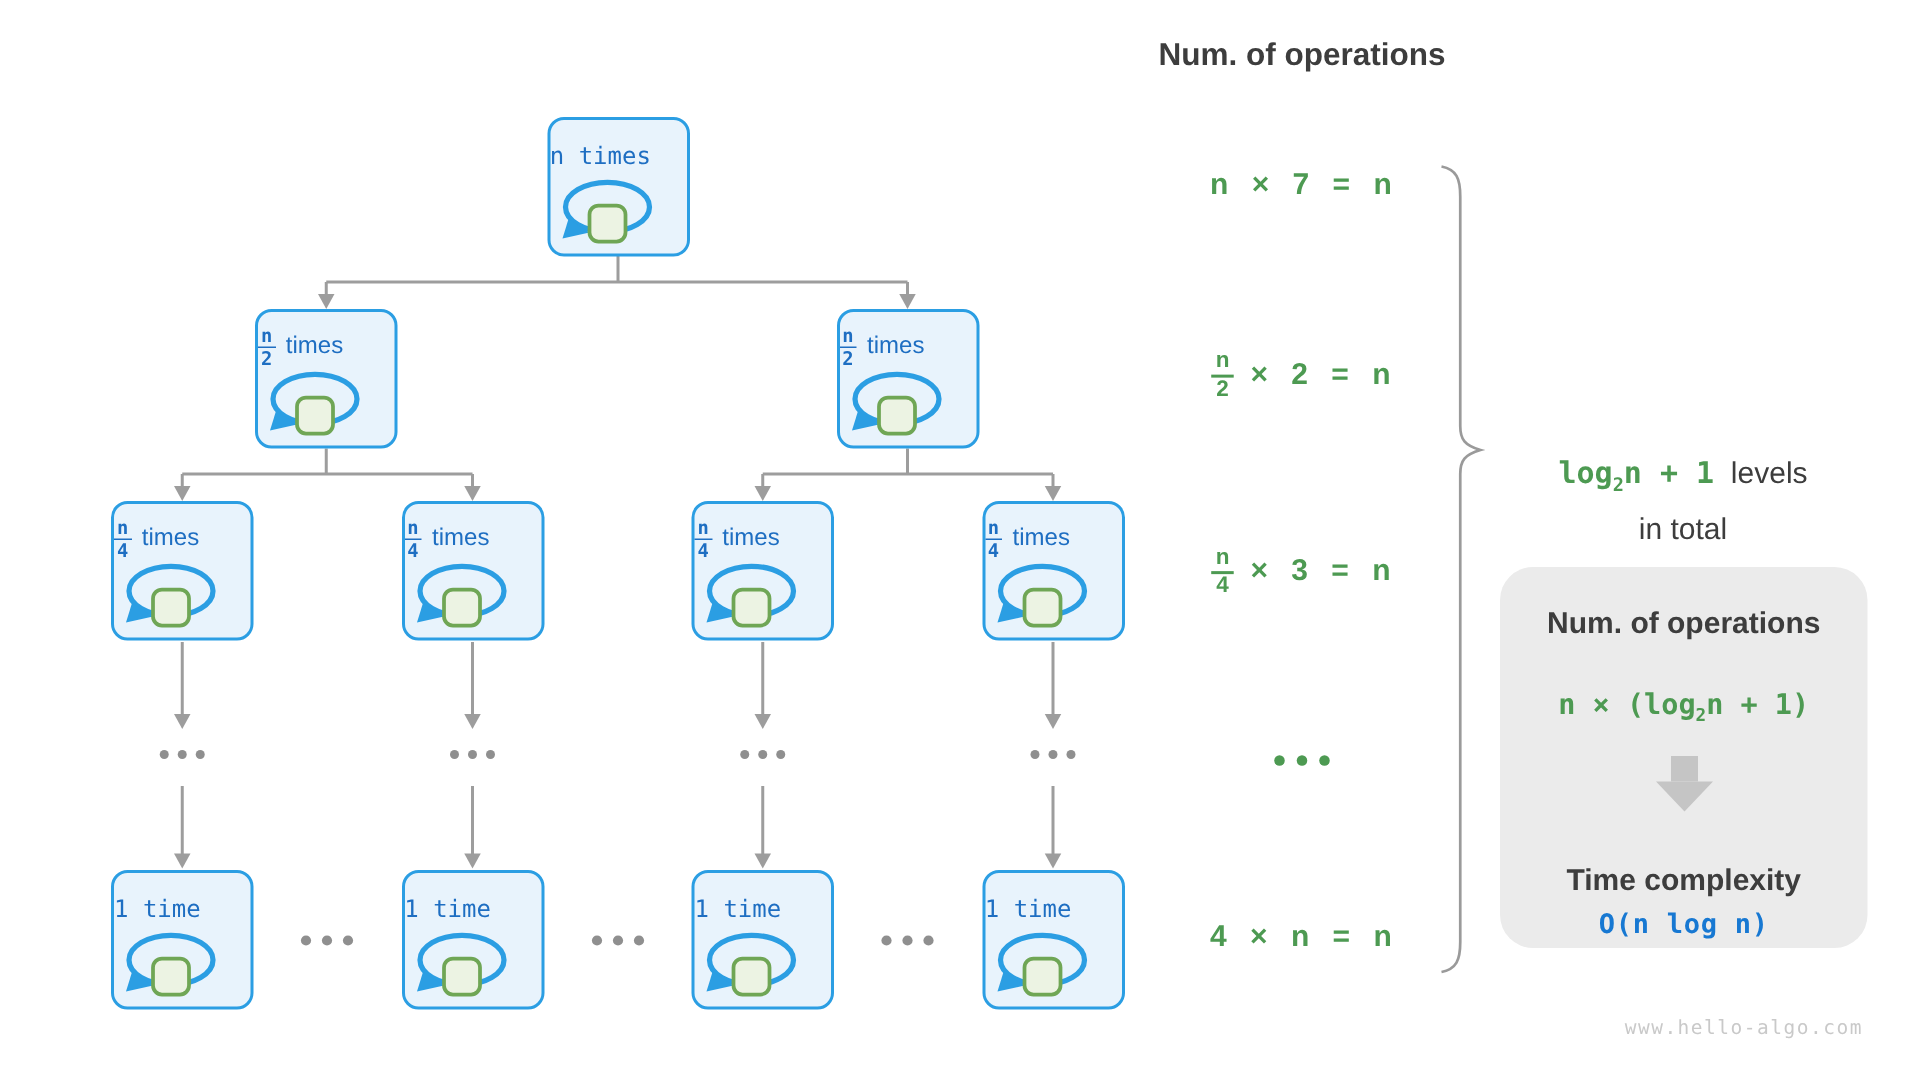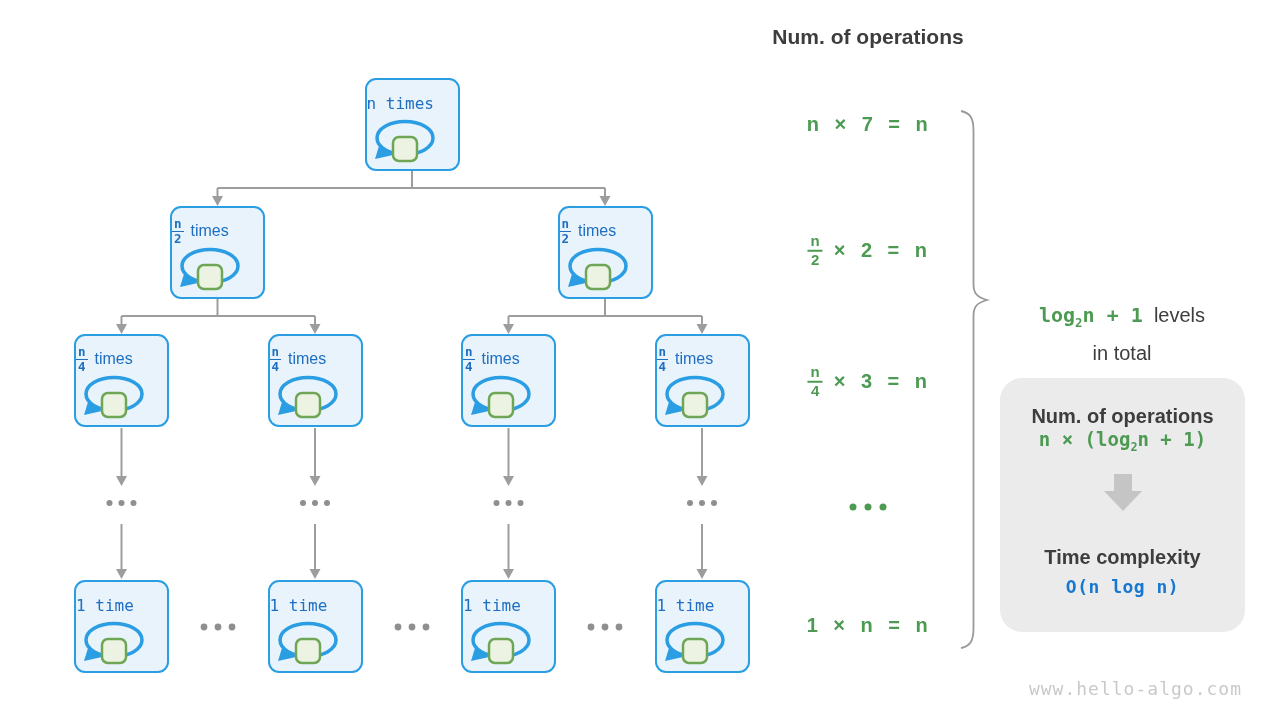--- a/index.html
+++ b/index.html
@@ -74,34 +74,34 @@
                 font-family:"DejaVu Sans Mono", monospace; }
   sub { font-size:0.62em; }
 
   
   .summary-box {
     position:absolute; left:1000px; top:378px; width:245px; height:254px;
     box-sizing:border-box; background:var(--box-bg); border-radius:22px;
     display:flex; flex-direction:column; align-items:center; padding-top:27px;
   }
   .box-title, .box-subtitle { font-weight:bold; font-size:20px; color:var(--dark); }
-  .box-formula { margin-top:0; font-size:19px; }
+  .box-formula { margin-top:31px; font-size:19px; }
   .big-arrow { margin-top:20px; display:flex; flex-direction:column; align-items:center; }
   .big-arrow .stem { width:18px; height:17px; background:var(--box-arrow); }
   .big-arrow .head { width:0; height:0; border-left:19px solid transparent;
                      border-right:19px solid transparent;
                      border-top:20px solid var(--box-arrow); }
   .box-subtitle { margin-top:35px; }
   .box-complexity { margin-top:7px; font-family:"DejaVu Sans Mono", monospace;
                     font-weight:bold; font-size:18px; color:var(--blue);
                     letter-spacing:0.5px; }
 
   .watermark {
     position:absolute; right:38px; top:678px;
-    font-family:"DejaVu Sans Mono", monospace; font-size:18px;
+    font-family:"DejaVu Sans Mono", monospace; font-size:13px;
     color:var(--watermark); letter-spacing:1px;
   }
 </style>
 </head>
 <body style="--node-border: #2b9ee3; --node-fill: #e8f3fc; --node-text: #1e6ec2; --loop-stroke: #2b9ee3; --square-fill: #ecf3e3; --square-border: #6fa655; --connector: #9d9d9d; --green: #4d9a52; --dark: #3d3d3d; --box-bg: #ebebeb; --box-arrow: #c5c5c5; --blue: #1778d2; --watermark: #c9c9c9;">
 
 <svg class="overlay" width="1280" height="720" viewBox="0 0 1280 720">
 
   <path class="cline" d="M412 170 V188"></path>
   <path class="cline" d="M217.5 188 H605"></path>
@@ -330,21 +330,21 @@
         <span class="num">n</span>
         <span class="den">4</span>
       </span>
       <span>× 3 = n</span>
     </div>
     <div class="eq-row" style="left: 868px; top: 507px;">
       <span class="gdot"></span>
       <span class="gdot"></span>
       <span class="gdot"></span>
     </div>
-    <div class="eq-row" style="left: 868px; top: 625px;">1 × n = n</div>
+    <div class="eq-row" style="left: 868px; top: 625px;">4 × n = n</div>
   </div>
 
 <div class="brace-label">
   <div><span class="green-code"><span>log</span><sub>2</sub><span>n + 1</span></span><span style="white-space:pre;">  levels</span></div>
   <div>in total</div>
 </div>
 
 <div class="summary-box">
   <div class="box-title">Num. of operations</div>
   <div class="box-formula green-code"><span>n × (</span><span>log</span><sub>2</sub><span>n + 1)</span></div>

